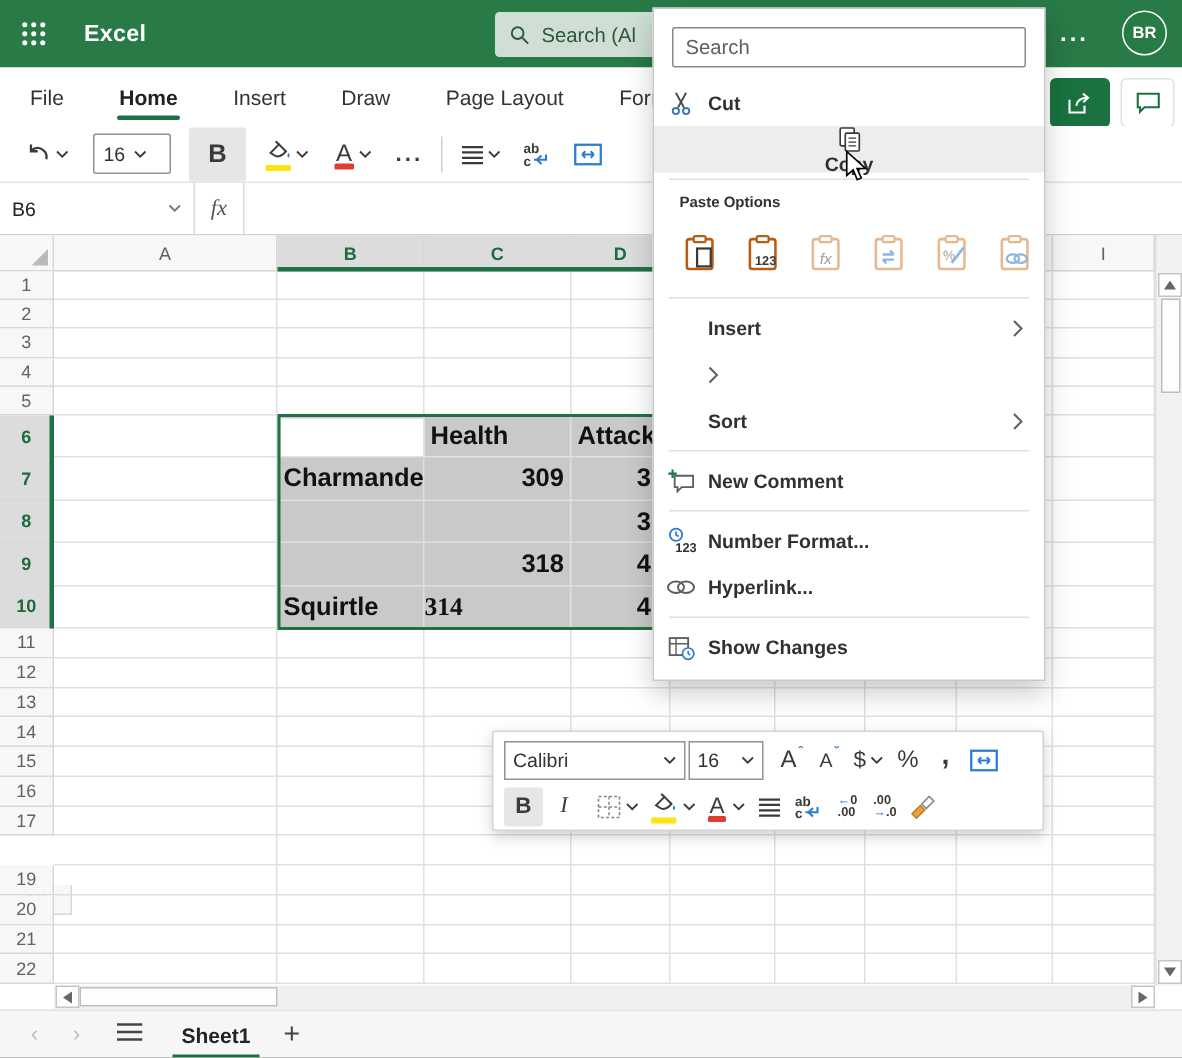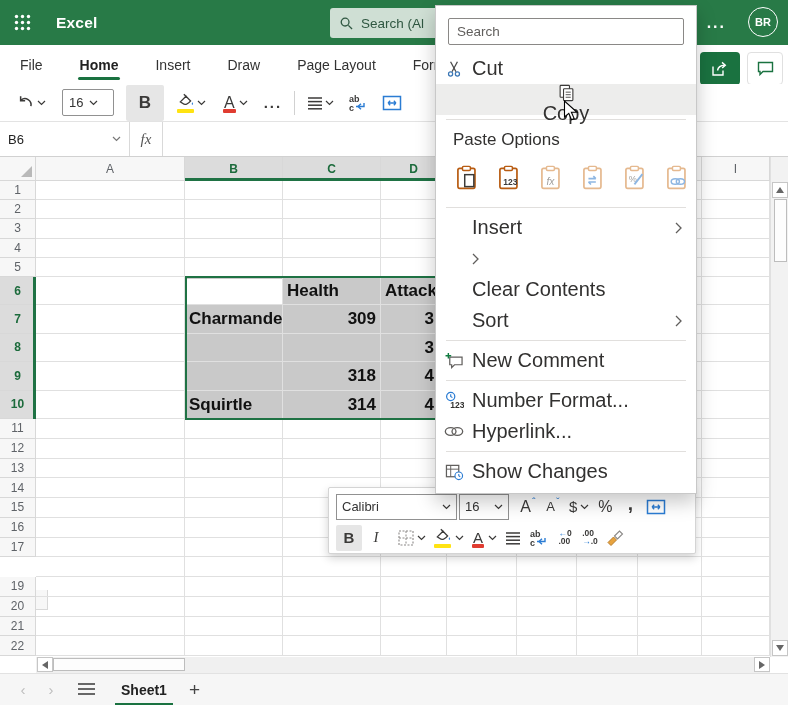--- a/index.html
+++ b/index.html
@@ -73,24 +73,24 @@
   .sheet-tab::after{content:"";position:absolute;left:-2px;right:-2px;bottom:-2px;height:3px;background:#1a7240;}
   .add-sheet{margin-left:18px;font-size:19px;color:#444;cursor:pointer;}
 
   
   .ctxmenu{position:absolute;left:435px;top:5px;width:262px;background:#fff;border:1px solid #c8c8c8;box-shadow:0 8px 18px rgba(0,0,0,.22);padding:12px 0 6px 0;}
   .ctx-search{display:block;width:236px;margin:0 12px 8px 12px;height:27px;border:1px solid #8a8886;border-radius:2px;font-size:13.5px;padding:0 8px;color:#323130;outline:none;}
   .ctx-search::placeholder{color:#605e5c;}
   .menu-item{height:31px;display:flex;align-items:center;cursor:pointer;}
   .menu-item.hovered{background:#ededec;flex-direction:column;}
   .mi-icon{width:36px;display:flex;align-items:center;justify-content:center;flex:none;}
-  .mi-label{flex:1;font-size:20px;color:#323130;}
+  .mi-label{flex:1;font-size:13px;color:#323130;font-weight:bold;}
   .mi-chev{margin-right:14px;color:#605e5c;display:flex;}
   .menu-divider{height:1px;background:#e1dfdd;margin:4px 10px;}
-  .menu-header{font-size:17px;font-weight:normal;color:#323130;padding:6px 0 6px 17px;}
+  .menu-header{font-size:10px;font-weight:bold;color:#323130;padding:6px 0 6px 17px;}
   .paste-row{display:flex;gap:13px;padding:6px 0 10px 16px;}
   .paste-opt{width:29px;height:31px;cursor:pointer;display:flex;align-items:center;justify-content:center;}
 
   
   .minibar{position:absolute;left:328px;top:487px;width:368px;height:67px;background:#fff;border:1px solid #d4d4d4;border-radius:2px;box-shadow:0 4px 10px rgba(0,0,0,.18);padding:4px 7px;}
   .mini-row{display:flex;align-items:center;height:29px;gap:3px;}
   .mbtn{height:26px;min-width:22px;display:flex;align-items:center;justify-content:center;border-radius:2px;cursor:pointer;color:#3b3a39;gap:1px;padding:0 2px;}
   .mbtn.active{background:#e6e6e6;}
   .mini-combo{height:26px;border:1px solid #919191;display:flex;align-items:center;padding:0 5px;font-size:13px;color:#333;justify-content:space-between;cursor:pointer;}
   .tiny2{display:flex;flex-direction:column;line-height:7.5px;font-size:8.5px;font-weight:bold;color:#3b3a39;text-align:left;}
@@ -311,21 +311,21 @@
       <div class="gl" style="left: 36px; top: 655px; width: 734px; height: 1px;"></div>
       <div class="celltxt" style="left: 283px; top: 277px; width: 98px; height: 28.4px; line-height: 28.4px; padding-left: 4px;">Health</div>
       <div class="celltxt" style="left: 381px; top: 277px; width: 66px; height: 28.4px; line-height: 28.4px; padding-left: 4px;">Attack</div>
       <div class="celltxt" style="left: 185px; top: 305.4px; width: 98px; height: 28.4px; line-height: 28.4px; padding-left: 4px;">Charmander</div>
       <div class="celltxt" style="left: 283px; top: 305.4px; width: 98px; height: 28.4px; line-height: 28.4px; text-align: right; padding-right: 5px;">309</div>
       <div class="celltxt" style="left: 381px; top: 305.4px; width: 66px; height: 28.4px; line-height: 28.4px; text-align: right; padding-right: 13px;">3</div>
       <div class="celltxt" style="left: 381px; top: 333.8px; width: 66px; height: 28.4px; line-height: 28.4px; text-align: right; padding-right: 13px;">3</div>
       <div class="celltxt" style="left: 283px; top: 362.2px; width: 98px; height: 28.4px; line-height: 28.4px; text-align: right; padding-right: 5px;">318</div>
       <div class="celltxt" style="left: 381px; top: 362.2px; width: 66px; height: 28.4px; line-height: 28.4px; text-align: right; padding-right: 13px;">4</div>
       <div class="celltxt" style="left: 185px; top: 390.6px; width: 98px; height: 28.4px; line-height: 28.4px; padding-left: 4px;">Squirtle</div>
-      <div class="celltxt" style="left: 283px; top: 390.6px; width: 98px; height: 28.4px; line-height: 28.4px; text-align: right; padding-right: 5px;">314</div>
+      <div class="celltxt" style="left: 283px; top: 390.6px; width: 98px; height: 28.4px; line-height: 28.4px; padding-right: 5px; font-family: Liberation Serif, serif;">314</div>
       <div class="celltxt" style="left: 381px; top: 390.6px; width: 66px; height: 28.4px; line-height: 28.4px; text-align: right; padding-right: 13px;">4</div>
       <div class="sel-border" style="left: 185px; top: 276px; width: 263px; height: 144px;"></div>
       <div class="greenbar" style="left: 185px; top: 178px; width: 262px; height: 3px;"></div>
       <div class="greenbar" style="left: 33px; top: 277px; width: 3px; height: 142px;"></div>
     </div>
 
   <div class="vscroll">
     <div class="sc-btn" style="left:1px;top:25px;width:16px;height:16px;">
         <span class="tri" style="border-width:0 4.5px 6px 4.5px;border-color:transparent transparent #666 transparent;"></span>
       </div>
@@ -567,24 +567,20 @@
         <div class="menu-item">
           <div class="mi-icon"></div>
           <div class="mi-chev">
             <svg width="7" height="12" viewBox="0 0 7 12">
               <polyline points="1,1 6,6 1,11" fill="none" stroke="#605e5c" stroke-width="1.3"></polyline>
             </svg>
           </div>
         </div>
         <div class="menu-item">
           <div class="mi-icon"></div>
-          <div class="mi-label">Clear Contents</div>
-        </div>
-        <div class="menu-item">
-          <div class="mi-icon"></div>
           <div class="mi-label">Sort</div>
           <div class="mi-chev">
             <svg width="7" height="12" viewBox="0 0 7 12">
               <polyline points="1,1 6,6 1,11" fill="none" stroke="#605e5c" stroke-width="1.3"></polyline>
             </svg>
           </div>
         </div>
         <div class="menu-divider"></div>
         <div class="menu-item">
           <div class="mi-icon">

